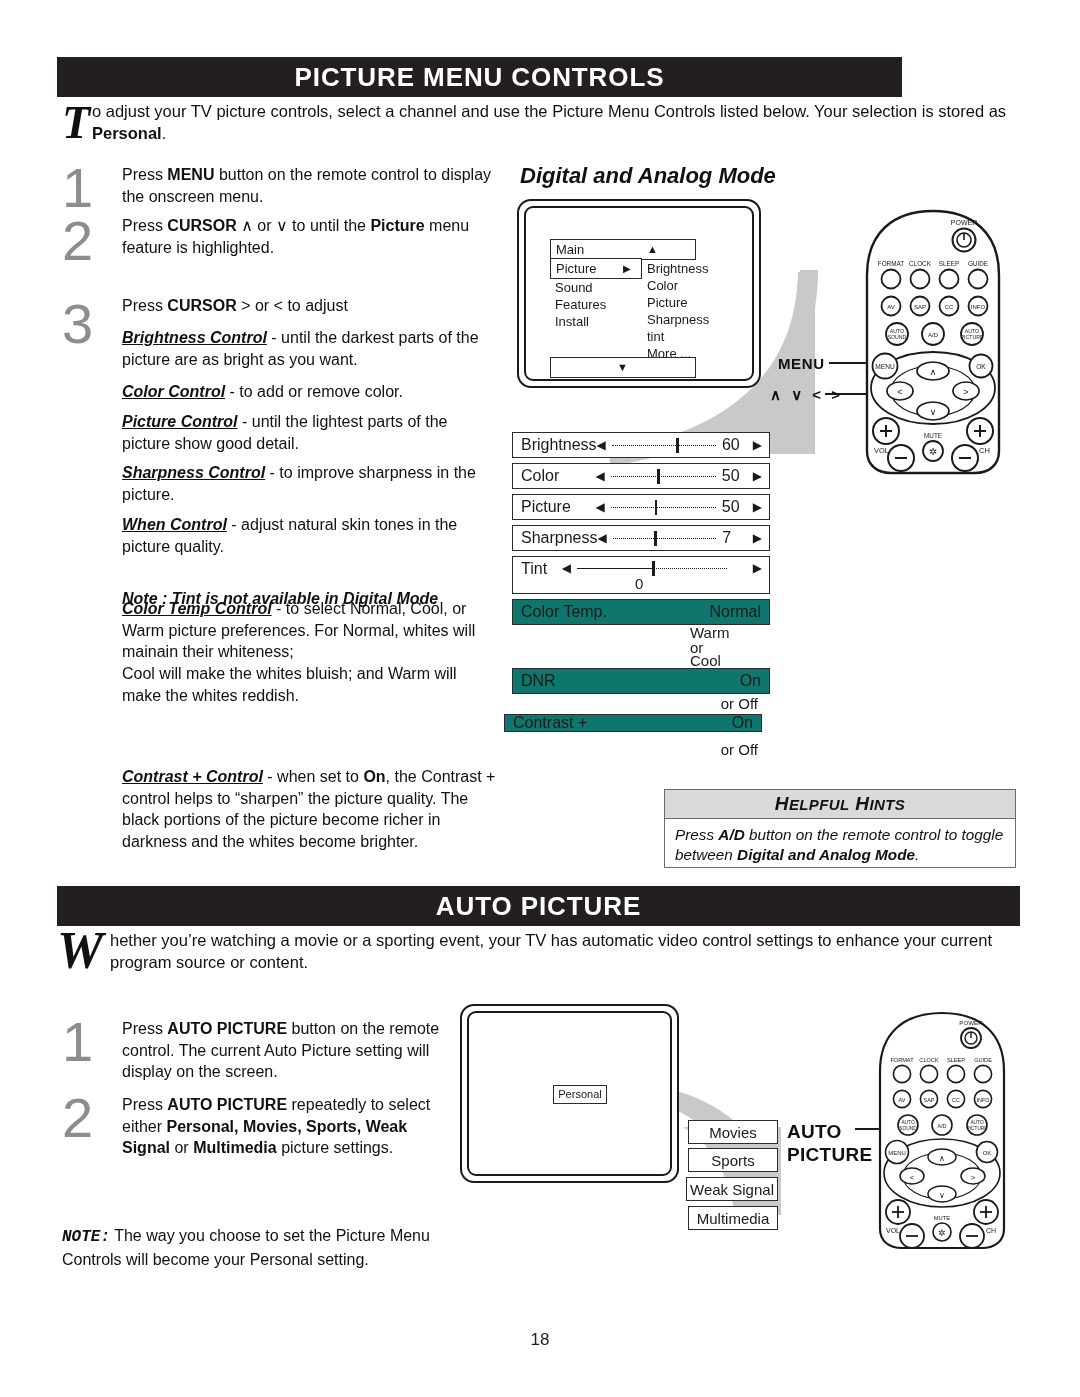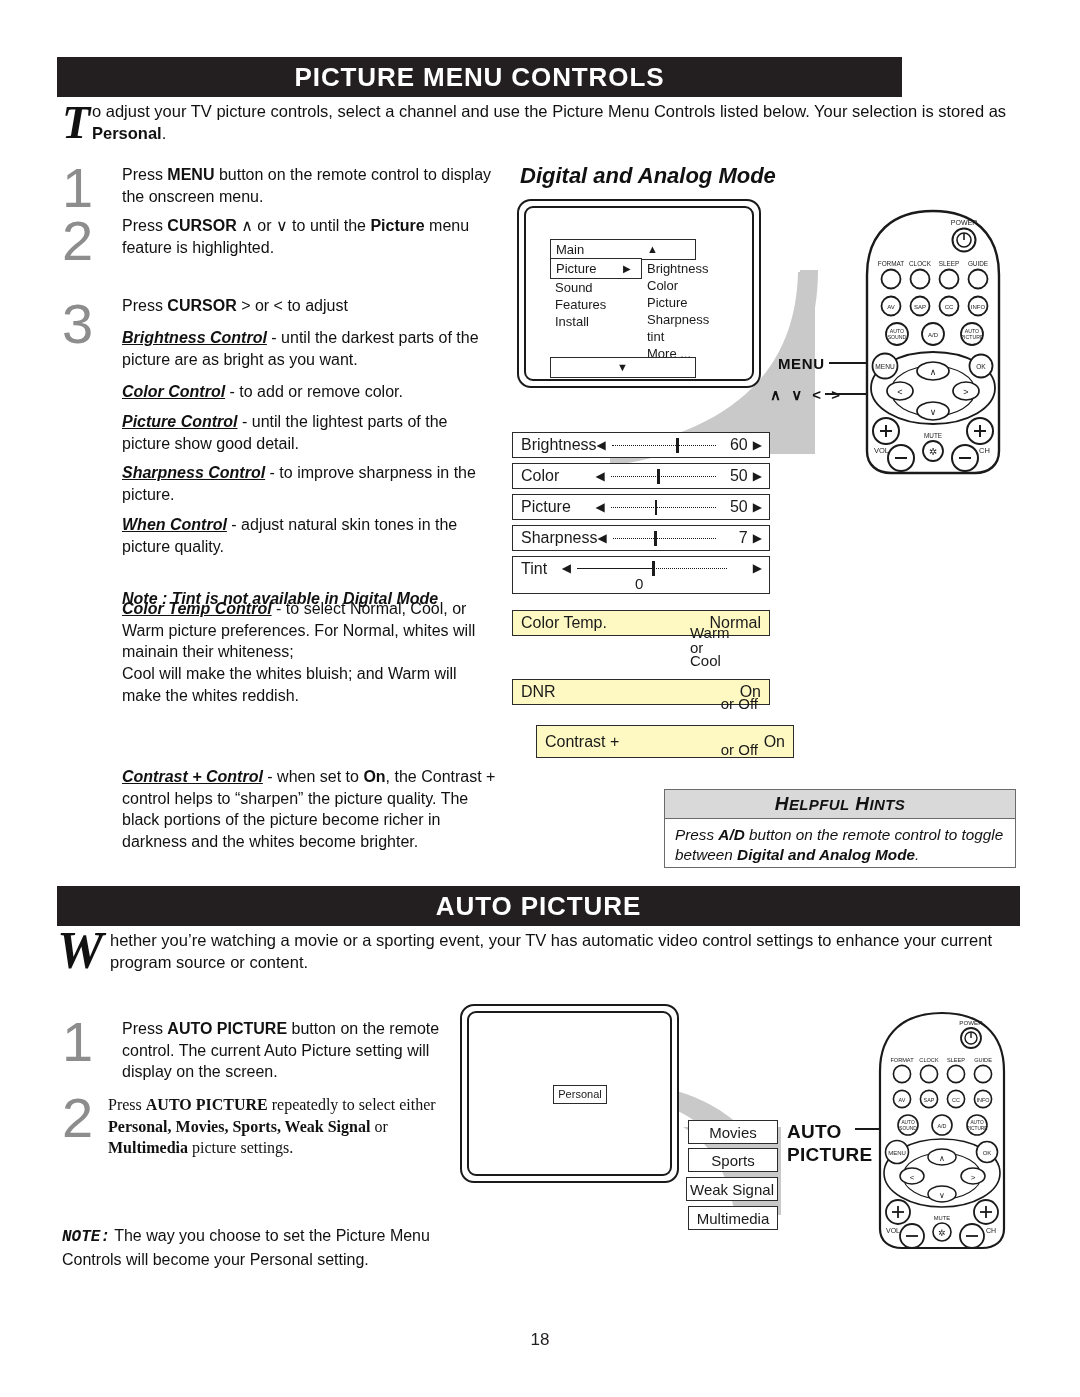--- a/index.html
+++ b/index.html
@@ -85,29 +85,29 @@
   .srow .track .line{
     position:absolute;left:0;right:0;top:7px;height:0;
     border-top:1.6px dotted #1a1a1a;
   }
   .srow .track .linesolid{
     position:absolute;top:7px;height:0;border-top:1.6px solid #1a1a1a;
   }
   .srow .track .thumb{
     position:absolute;top:0px;width:2.6px;height:15px;background:#1a1a1a;
   }
-  .srow .val{width:26px;text-align:right;font-size:16px;}
+  .srow .val{width:26px;font-size:16px;}
   .srow .arrR{font-size:12px;padding-right:7px;padding-left:5px;}
 
   .tintval{position:absolute;font-size:15px;color:#1a1a1a;}
 
   
   .vrow{
-    position:absolute;border:1.6px solid #2b2b2b;background:#fef9c3;
-    display:flex;align-items:center;box-sizing:border-box;font-size:16px;color:#1a1a1a;margin-top:11px;
+    position:absolute;border:1.6px solid #2b2b2b;background:#0f766e;
+    display:flex;align-items:center;box-sizing:border-box;font-size:16px;color:#1a1a1a;
   }
   .vrow .lbl{padding-left:8px;}
   .vrow .val{margin-left:auto;padding-right:8px;}
   .subval{position:absolute;font-size:15px;color:#1a1a1a;text-align:left;line-height:16px;}
 
   
   #hints{
     position:absolute;left:664px;top:789px;width:352px;height:79px;
     border:1.2px solid #6b6b6b;box-sizing:border-box;background:#fff;
   }
@@ -280,21 +280,21 @@
   <div class="subval" style="left:690px;top:625px;width:62px;">Warm</div>
   <div class="subval" style="left:690px;top:640px;width:62px;">or</div>
   <div class="subval" style="left:690px;top:653px;width:62px;">Cool</div>
 
   <div class="vrow" style="left:512px;top:668px;width:258px;height:26px;">
     <span class="lbl">DNR</span>
     <span class="val">On</span>
   </div>
   <div class="subval" style="left:688px;top:696px;width:70px;text-align:right;">or Off</div>
 
-  <div class="vrow" style="left:536px;top:714px;width:258px;height:33px;">
+  <div class="vrow" style="left:504px;top:714px;width:258px;height:18px;">
     <span class="lbl">Contrast +</span>
     <span class="val">On</span>
   </div>
   <div class="subval" style="left:688px;top:742px;width:70px;text-align:right;">or Off</div>
 
   <div class="callout" style="left:778px;top:355px;">MENU</div>
   <div class="callout" style="left:770px;top:386px;letter-spacing:3px;">∧  ∨  &lt;  &gt;</div>
   <div class="calloutline" style="left:829px;top:362px;width:62px;height:2px;"></div>
   <div class="calloutline" style="left:825px;top:393px;width:70px;height:2px;"></div>
 
@@ -379,21 +379,21 @@
 
   <div class="banner" id="banner-auto">AUTO PICTURE</div>
 
   <div class="dropcap" id="cap2">W</div>
   <div class="intro" id="intro2">hether you’re watching a movie or a sporting event, your TV has automatic video control settings to enhance your current program source or content.</div>
 
   <div class="stepnum" style="left:62px;top:1014px;">1</div>
   <div class="para" style="left:122px;top:1018px;width:330px;"><span>Press </span><b>AUTO PICTURE</b><span> button on the remote control. The current Auto Picture setting will display on the screen.</span></div>
 
   <div class="stepnum" style="left:62px;top:1090px;">2</div>
-  <div class="para" style="left:108px;top:1094px;width:330px;font-family:Liberation Serif, serif;"><span>Press </span><b>AUTO PICTURE</b><span> repeatedly to select either </span><b>Personal, Movies, Sports, Weak Signal</b><span> or </span><b>Multimedia</b><span> picture settings.</span></div>
+  <div class="para" style="left:122px;top:1094px;width:330px;"><span>Press </span><b>AUTO PICTURE</b><span> repeatedly to select either </span><b>Personal, Movies, Sports, Weak Signal</b><span> or </span><b>Multimedia</b><span> picture settings.</span></div>
 
   <div class="para" style="left:62px;top:1225px;width:400px;"><b style="font-style:italic;font-family:Liberation Mono, monospace;">NOTE:</b><span> The way you choose to set the Picture Menu Controls will become your Personal setting.</span></div>
 
   <svg class="swoosh" style="left:585px;top:1075px;" width="215" height="145">
     <path d="M0,18 C90,18 150,52 160,140 L196,140 C186,40 105,4 0,4 Z" fill="#c9c9c9"></path>
     <path d="M98,52 L196,52 L196,140 L150,140 C142,92 122,66 98,52 Z" fill="#c9c9c9"></path>
   </svg>
 
   <div class="tv" id="tv-auto">
     <div class="inner">

